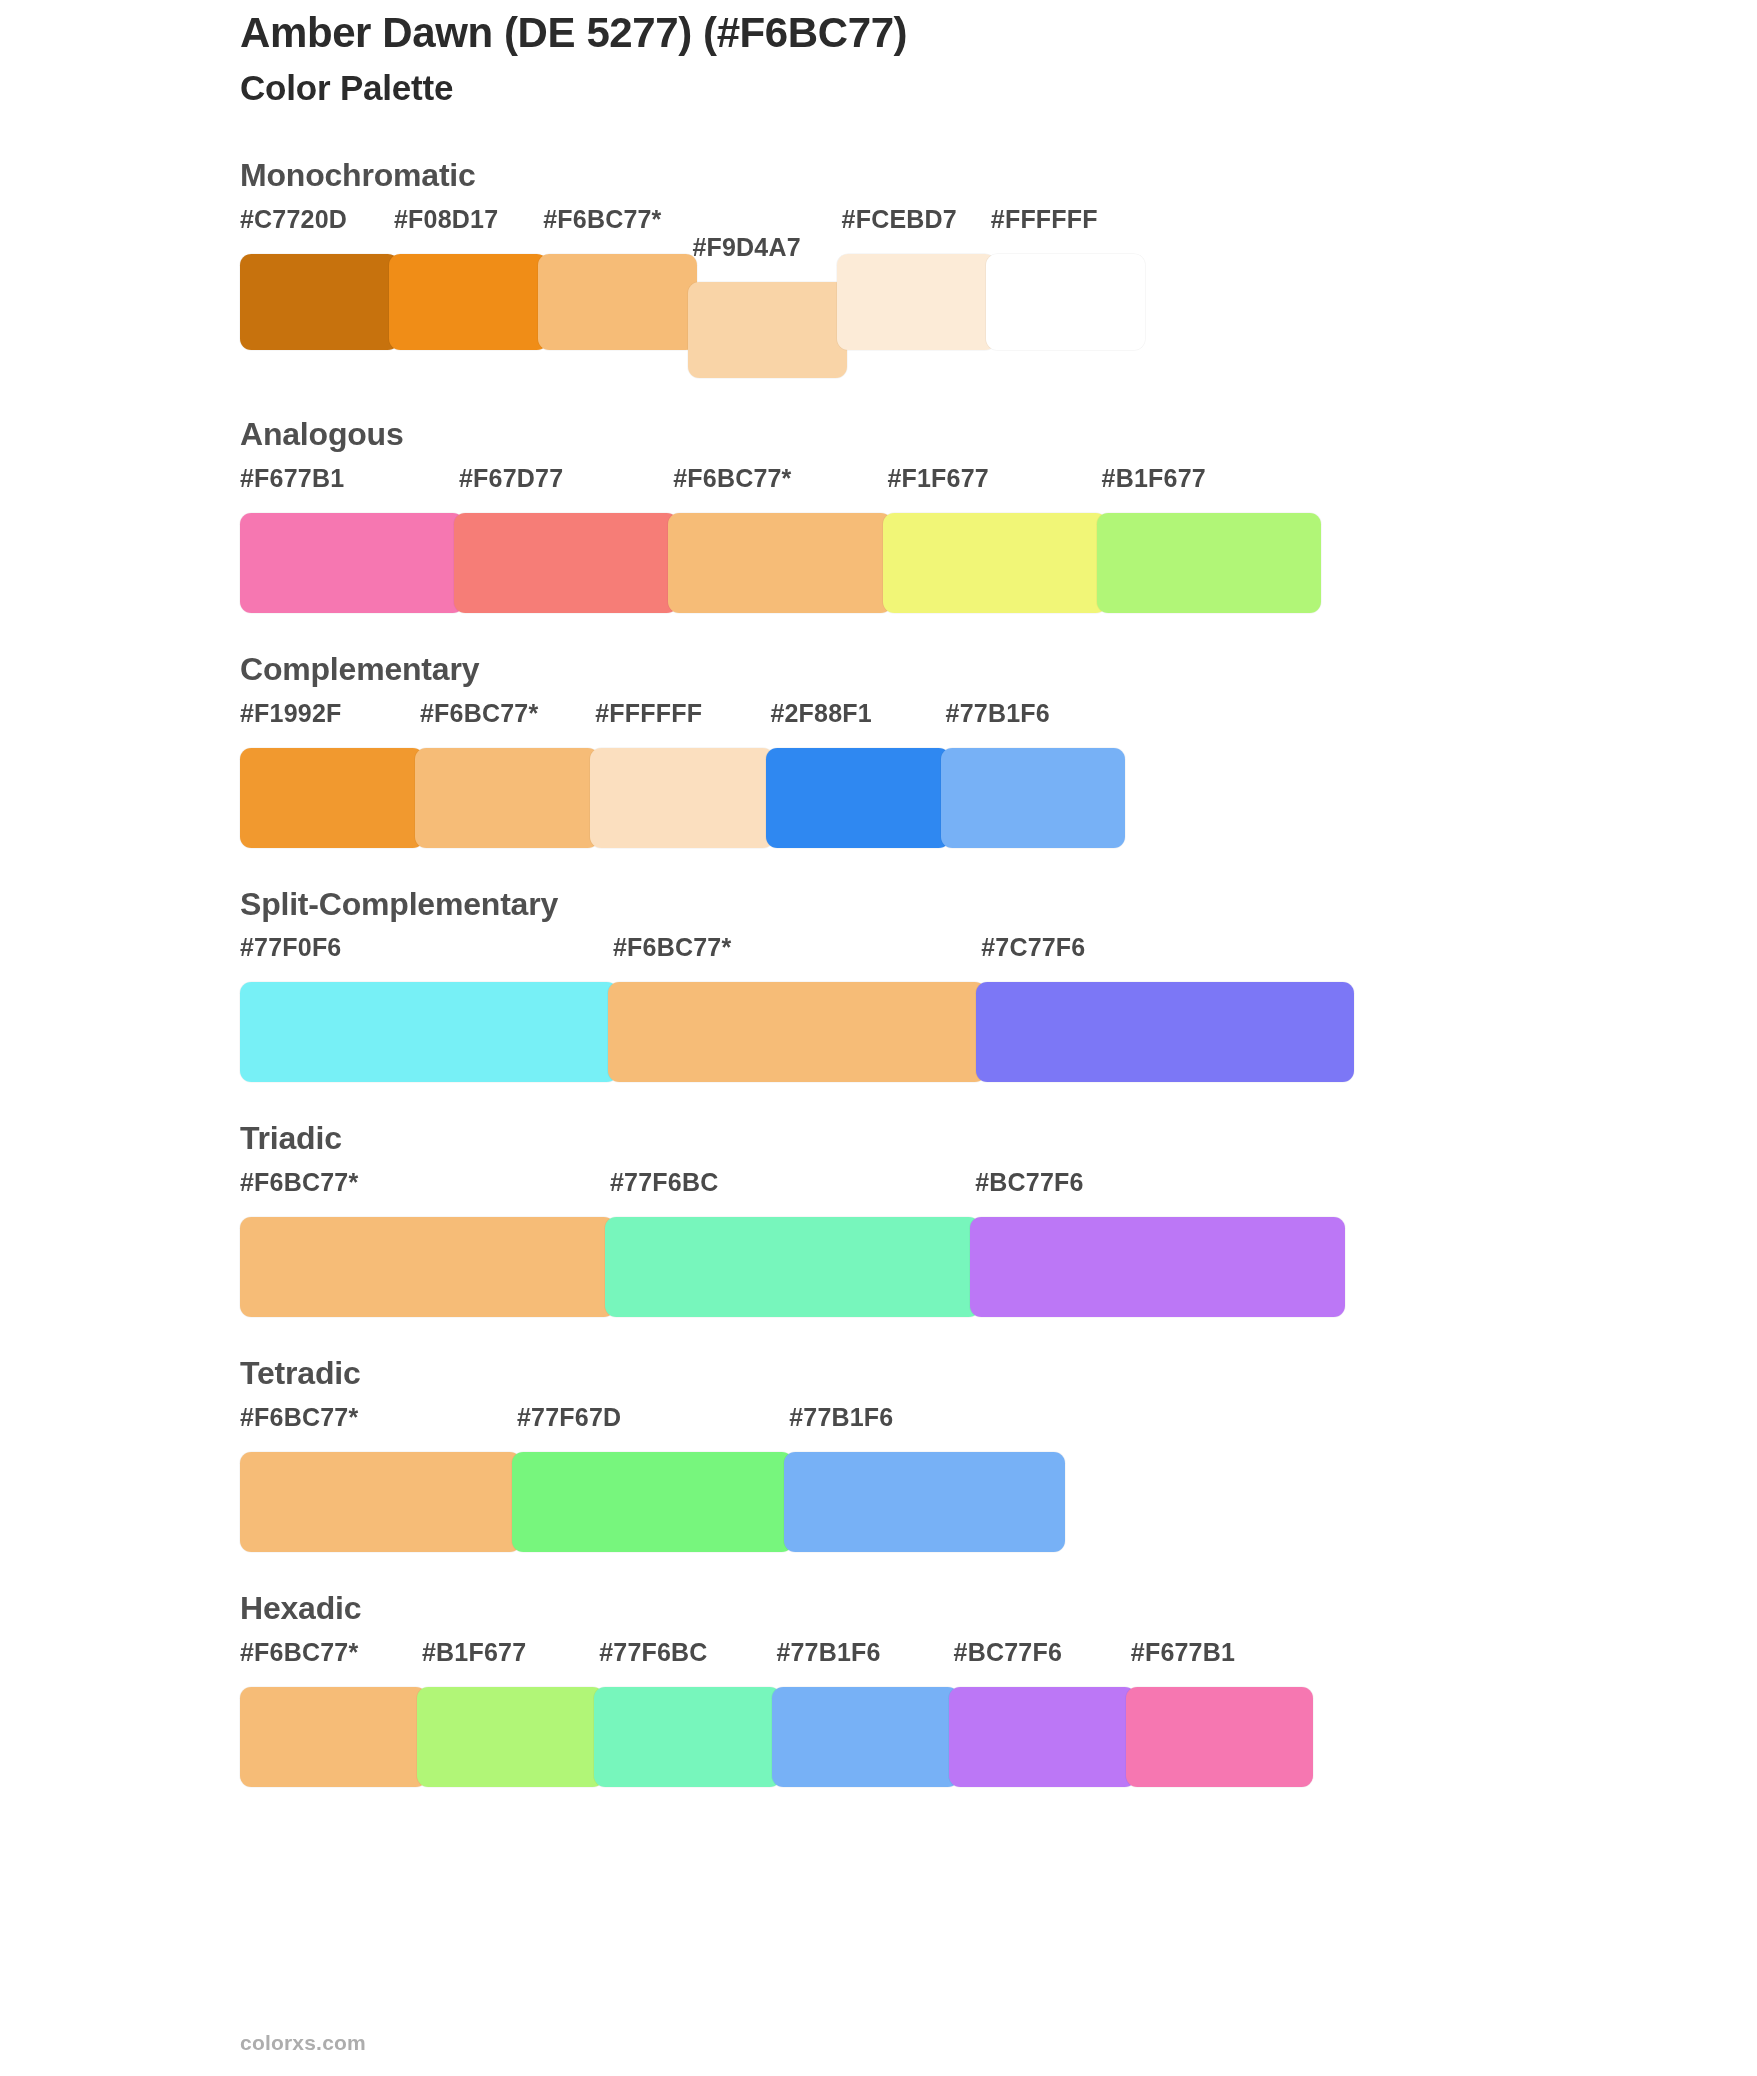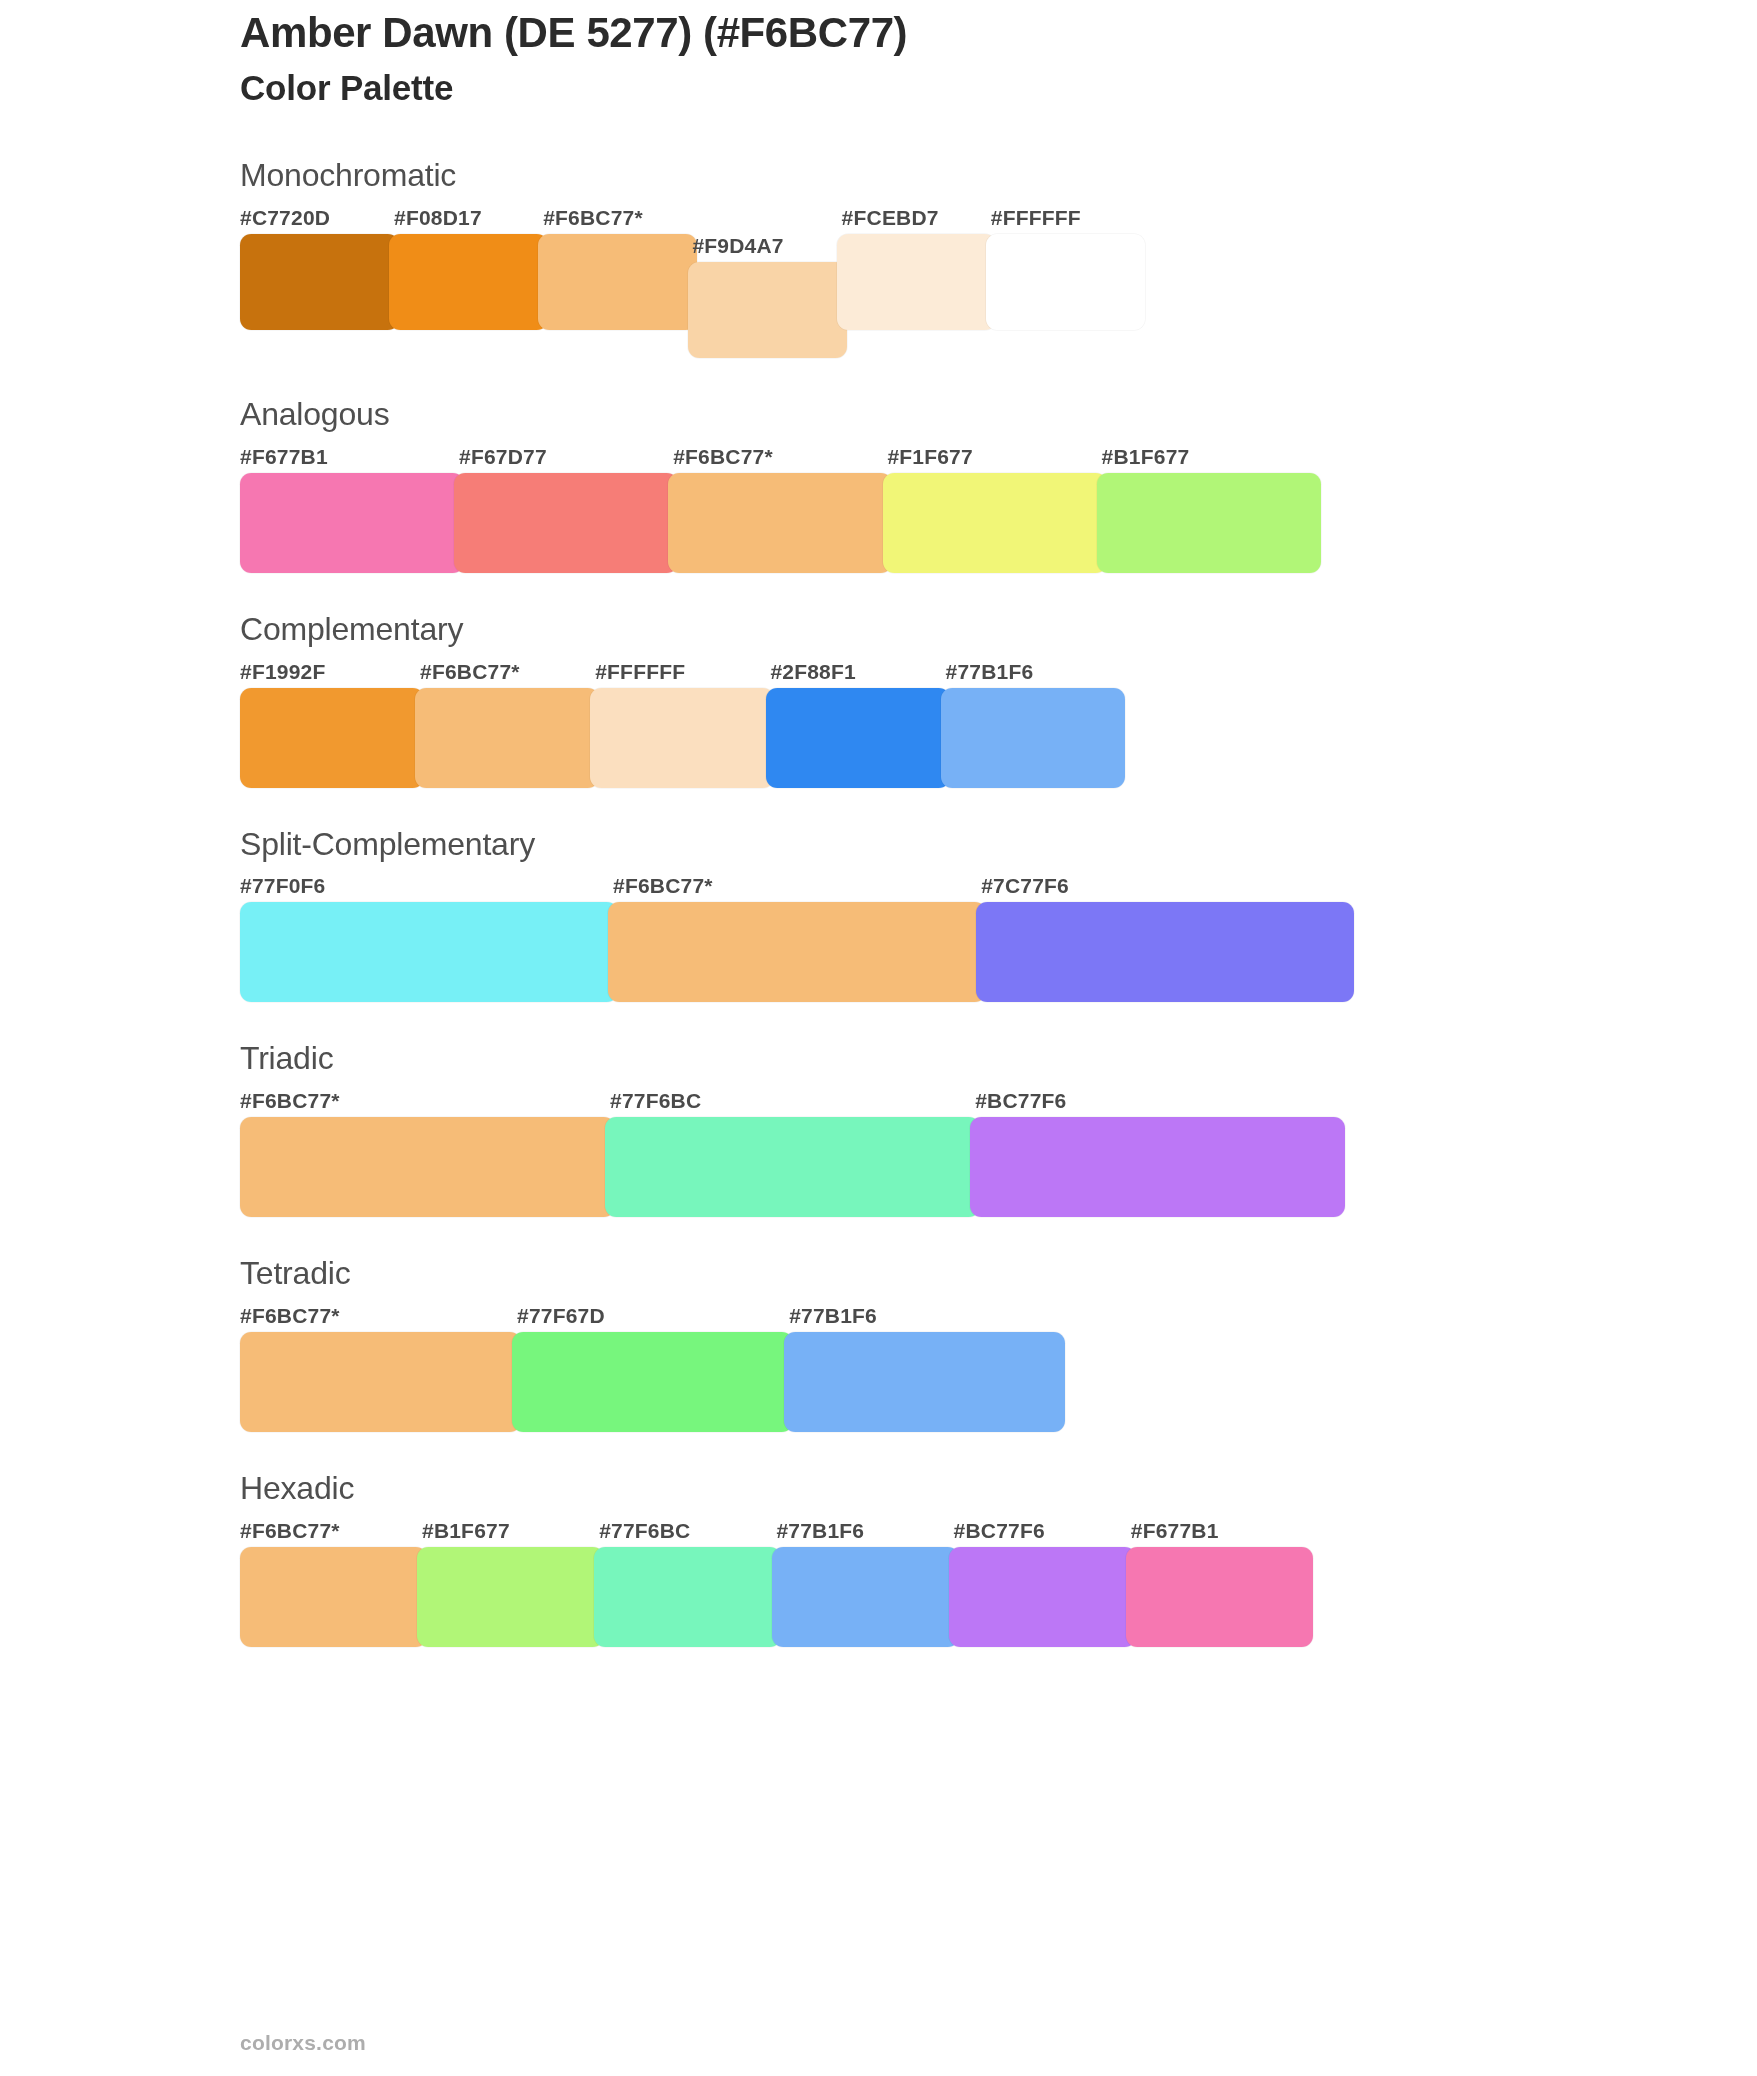--- a/index.html
+++ b/index.html
@@ -46,44 +46,44 @@
     margin-top: 48px;
     padding-left: 240px;
   }
 
   .section {
     margin-bottom: 38px;
   }
 
   .section-heading {
     font-size: 32px;
-    font-weight: 400;
+    font-weight: 700;
     color: #4f4f4f;
     letter-spacing: -0.2px;
     margin-bottom: 12.8px;
   }
 
   .swatch-row {
     position: relative;
     display: flex;
     align-items: flex-start;
   }
 
   .swatch {
     position: relative;
     flex: 0 0 auto;
   }
 
   .swatch-label {
-    font-size: 21px;
+    font-size: 25px;
     font-weight: 700;
     color: #4a4a4a;
     letter-spacing: 0.2px;
     line-height: 1;
-    padding-bottom: 6px;
+    padding-bottom: 22px;
     white-space: nowrap;
   }
 
   .swatch-chip {
     border-radius: 11.2px;
     box-shadow: 0 0 0 0.8px rgba(0,0,0,0.045);
   }
 
   
   .footer {

